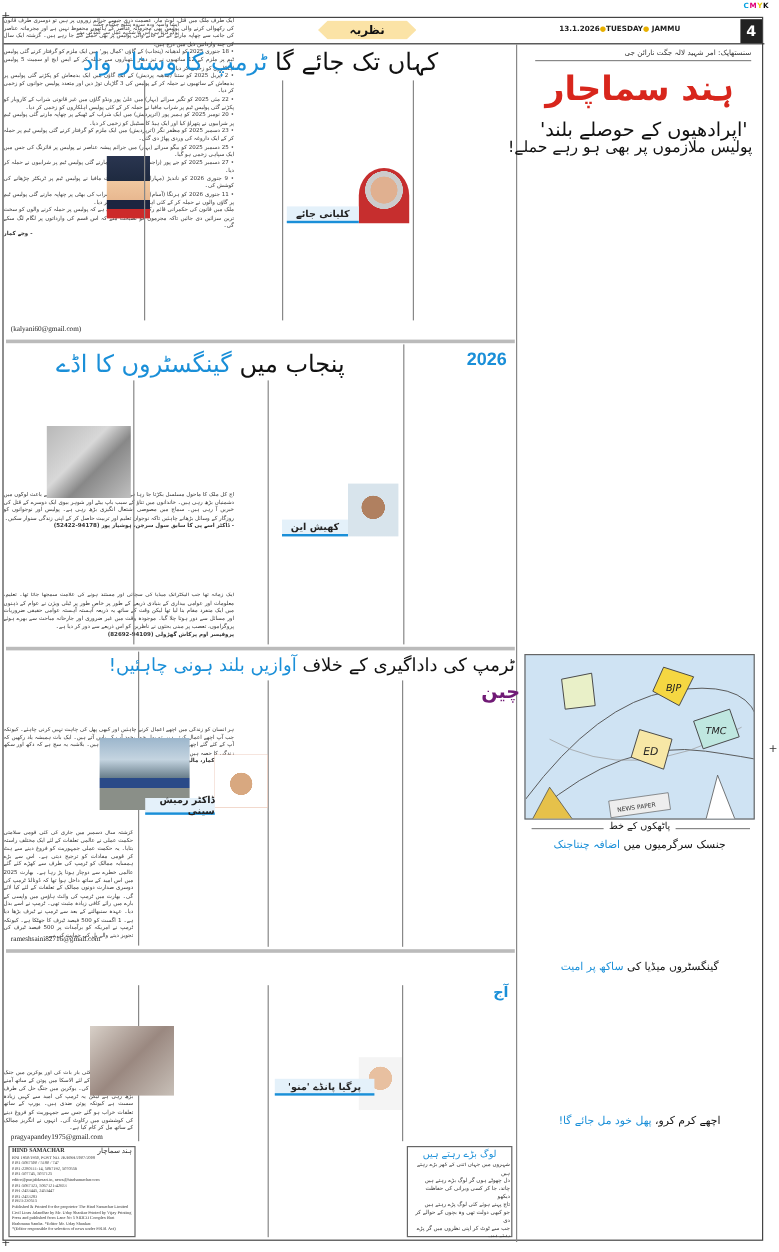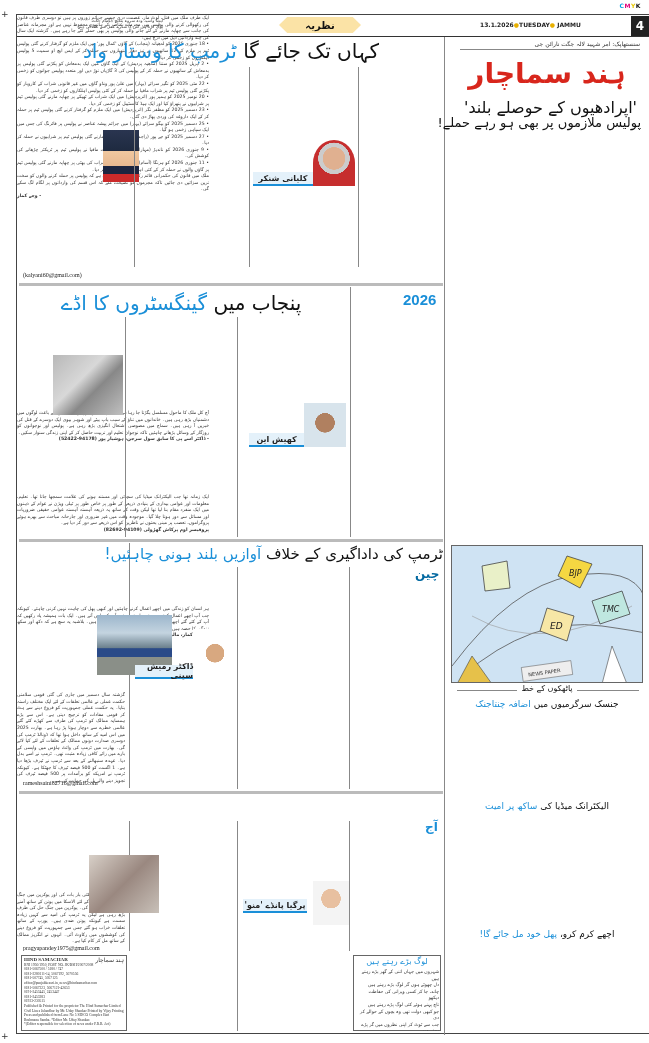--- a/index.html
+++ b/index.html
@@ -1,18 +1,18 @@
 <!DOCTYPE html>
 <html><head>
 <meta charset="utf-8">
 <style>
 *{box-sizing:border-box;margin:0;padding:0}
 html,body{width:649px;height:1043px;background:#fff;overflow:hidden}
 body{font-family:"DejaVu Sans",sans-serif;color:#222;position:relative}
-.page{position:absolute;left:16px;top:14px;width:634px;height:1020px;border:1px solid #444;background:#fff}
+.page{position:absolute;left:2px;top:14px;width:634px;height:1020px;border:1px solid #444;background:#fff}
 .cmyk{position:absolute;right:8px;top:2px;font-size:6px;font-weight:bold;letter-spacing:.5px}
 .cmyk .c{color:#00a0e0}.cmyk .m{color:#e0007a}.cmyk .y{color:#e8c800}.cmyk .k{color:#111}
 .reg{position:absolute;font-size:9px;color:#333}
 .urdu{direction:rtl;text-align:justify;font-family:"DejaVu Sans",sans-serif;font-size:4.6px;line-height:6.6px;color:#333;overflow:hidden}
 .masthead-bar{position:absolute;left:0;top:0;width:634px;height:22px;border-bottom:1px solid #333}
 .mb-left{position:absolute;left:6px;top:3px;width:140px;direction:rtl;text-align:right;font-size:4.2px;line-height:6px;color:#333}
 .section-tag{position:absolute;left:262px;top:2px;width:82px;height:16px;background:#fbe3a6;clip-path:polygon(10% 0,90% 0,100% 50%,90% 100%,10% 100%,0 50%);display:flex;align-items:center;justify-content:center;font-size:10px;font-weight:bold;color:#111}
 .dateline{position:absolute;left:463px;top:6px;font-size:6px;font-weight:bold;color:#222}
 .dateline .dot{color:#e8b000}
 .page-no{position:absolute;right:2px;top:1px;width:18px;height:20px;background:#222;color:#fff;font-weight:bold;font-size:12px;display:flex;align-items:center;justify-content:center}
@@ -94,21 +94,21 @@
   <div class="hline" style="left:440px;top:675px;width:60px"></div>
   <div class="hline" style="left:560px;top:675px;width:62px"></div>
   <div class="headline h-black" style="left:500px;top:669px;width:60px;text-align:center;font-size:8px">پاٹھکوں کے خط</div>
 
   <div class="headline" style="left:440px;top:684px;width:180px;text-align:center;font-size:9px"><span class="h-black">جنسک سرگرمیوں میں</span> <span class="h-blue">اضافہ چنتاجنک</span></div>
   <div class="urdu" style="left:435px;top:698px;width:192px;height:84px">
     <p>آج کل ملک کا ماحول مسلسل بگڑتا جا رہا ہے۔ اقتدار کی لالچ اور دولت کے لالچ کے باعث لوگوں میں دشمنیاں بڑھ رہی ہیں۔ خاندانوں میں تناؤ کے سبب باپ بیٹے اور شوہر بیوی ایک دوسرے کے قتل کی خبریں آ رہی ہیں۔ سماج میں مصوصی اشتعال انگیزی بڑھ رہی ہے۔ پولیس اور نوجوانوں کو روزگار کے وسائل بڑھانے چاہئیں تاکہ نوجوان تعلیم اور تربیت حاصل کر کے اپنی زندگی سنوار سکیں۔</p>
     <p style="font-weight:bold">- ڈاکٹر اسے پی کا سابق سول سرجن، ہوشیار پور (94178-52422)</p>
   </div>
 
-  <div class="headline" style="left:440px;top:786px;width:180px;text-align:center;font-size:9px"><span class="h-black">الیکٹرانک میڈیا کی</span> <span class="h-blue">ساکھ پر امیت</span></div>
+  <div class="headline" style="left:440px;top:786px;width:180px;text-align:center;font-size:9px"><span class="h-black">گینگسٹروں میڈیا کی</span> <span class="h-blue">ساکھ پر امیت</span></div>
   <div class="urdu" style="left:435px;top:800px;width:192px;height:112px">
     <p>ایک زمانہ تھا جب الیکٹرانک میڈیا کی سچائی اور مستند ہونے کی علامت سمجھا جاتا تھا۔ تعلیم، معلومات اور عوامی بیداری کے بنیادی ذریعے کے طور پر خاص طور پر ٹیلی ویژن نے عوام کے ذہنوں میں ایک منفرد مقام بنا لیا تھا لیکن وقت کے ساتھ یہ ذریعہ آہستہ آہستہ عوامی حقیقی ضروریات اور مسائل سے دور ہوتا چلا گیا۔ موجودہ وقت میں غیر ضروری اور جارحانہ مباحث سے بھرے ہوئے پروگراموں، تعصب پر مبنی بحثوں نے ناظرین کو اس ذریعے سے دور کر دیا ہے۔</p>
     <p style="font-weight:bold">پروفیسر اوم پرکاش گھڑولی (94109-82692)</p>
   </div>
 
   <div class="headline" style="left:440px;top:914px;width:180px;text-align:center;font-size:9px"><span class="h-black">اچھے کرم کرو،</span> <span class="h-blue">پھل خود مل جائے گا!</span></div>
   <div class="urdu" style="left:435px;top:928px;width:192px;height:86px">
     <p>ہر انسان کو زندگی میں اچھے اعمال کرنے چاہئیں اور کبھی پھل کی چاہت نہیں کرنی چاہئے۔ کیونکہ جب آپ اچھے اعمال کرتے ہیں تو پھل خود بخود آپ کے پاس آتے ہیں۔ ایک بات ہمیشہ یاد رکھیں کہ آپ کے کئے گئے اچھے اعمال آپ کو زندگی میں عظیم بناتے ہیں۔ بلاشبہ یہ سچ ہے کہ دکھ اور سکھ زندگی کا حصہ ہیں لیکن ہم خود بھی ان کے ذمہ دار ہیں۔</p>
     <p style="font-weight:bold">- امیت کمار، مالیاب (76967-54669)</p>
   </div>
@@ -117,21 +117,21 @@
     <span class="h-black">کہاں تک جائے گا</span>
     <span class="h-blue">ٹرمپ کا وستار واد</span>
   </div>
   <div class="urdu" style="left:4px;top:52px;width:108px;height:200px">گزشتہ سال دسمبر میں جاری کی گئی قومی سلامتی حکمت عملی نے عالمی تعلقات کے لئے ایک مختلف راستہ بتایا۔ یہ حکمت عملی جمہوریت کو فروغ دینے سے ہٹ کر قومی مفادات کو ترجیح دیتی ہے۔ اس سے بڑے ہمسایہ ممالک کو ٹرمپ کی طرف سے کھڑے کئے گئے عالمی خطرے سے دوچار ہونا پڑ رہا ہے۔ بھارت 2025 میں اس امید کے ساتھ داخل ہوا تھا کہ ڈونالڈ ٹرمپ کی دوسری صدارت دونوں ممالک کے تعلقات کے لئے کیا لائے گی۔ بھارت میں ٹرمپ کی وائٹ ہاؤس میں واپسی کے بارے میں رائے کافی زیادہ مثبت تھی۔ ٹرمپ نے اسے بدل دیا۔ عہدہ سنبھالنے کے بعد سے ٹرمپ نے ٹیرف بڑھا دیا ہے۔ 1 اگست کو 500 فیصد ٹیرف کا جھٹکا ہے۔ کیونکہ ٹرمپ نے امریکہ کو برآمدات پر 500 فیصد ٹیرف کی تجویز دینے والے بل کی حمایت کی ہے۔</div>
   <div class="photo" style="left:86px;top:115px;width:36px;height:52px;background:linear-gradient(180deg,#2a3550 0%,#1e2a40 40%,#f0c8a0 40%,#e8b890 70%,#1c2540 70%,#1c2540 85%,#cc2a2a 85%)"></div>
   <div class="vline" style="left:117px;top:52px;height:200px"></div>
   <div class="urdu" style="left:121px;top:52px;width:108px;height:200px">ولادیمیر پوتن سے کئی بار بات کی اور یوکرین میں جنگ روکنے کی کوشش کے لئے الاسکا میں پوتن کے ساتھ آمنے سامنے ملاقات بھی کی۔ یوکرین میں جنگ حل کی طرف بڑھ رہی ہے لیکن یہ ٹرمپ کی امید سے کہیں زیادہ سست ہے کیونکہ پوتن ضدی ہیں۔ یورپ کے ساتھ تعلقات خراب ہو گئے جس سے جمہوریت کو فروغ دینے کی کوششوں میں رکاوٹ آئی۔ انہوں نے انگریز ممالک کے ساتھ مل کر کام کیا ہے۔</div>
   <div class="vline" style="left:232px;top:52px;height:200px"></div>
 
   <div class="photo" style="left:296px;top:125px;width:42px;height:46px;border-radius:50% 50% 0 0;background:radial-gradient(circle at 50% 40%,#e0b090 0 32%,#ccc 33% 45%,#c62e2e 46%)"></div>
-  <div class="byline-box" style="left:236px;top:157px;width:60px;height:14px">کلیانی شنکر</div>
+  <div class="byline-box" style="left:236px;top:157px;width:60px;height:14px">کلیانی جائے</div>
   <div class="vline" style="left:341px;top:52px;height:200px"></div>
 
   <div class="email" style="left:6px;top:257px">(kalyani60@gmail.com)</div>
 
   <div class="hthick" style="left:2px;top:268px;width:424px"></div>
 
   <div class="headline" style="left:4px;top:276px;width:320px;text-align:center;font-size:20px">
     <span class="h-black">پنجاب میں</span>
     <span class="h-blue">گینگسٹروں کا اڈے</span>
   </div>
@@ -150,39 +150,39 @@
 
   <div class="vline" style="left:112px;top:528px;height:245px"></div>
 
   <div class="photo" style="left:80px;top:600px;width:75px;height:60px;background:linear-gradient(180deg,#9cb6cc 0%,#c4d4e0 30%,#6a7f8c 55%,#2a4a88 56% 70%,#8a8f88 70%)"></div>
   <div class="email" style="left:6px;top:765px">rameshsaini82716@gmail.com</div>
 
   <div class="headline" style="left:116px;top:530px;width:310px;text-align:center;font-size:15px">
     <span class="h-black">ٹرمپ کی داداگیری کے خلاف</span>
     <span class="h-blue">آوازیں بلند ہونی چاہئیں!</span>
   </div>
-  <div style="position:absolute;left:398px;top:552px;font-size:12px;font-weight:bold;color:#0369a1;direction:rtl">چین</div>
+  <div style="position:absolute;left:398px;top:552px;font-size:16px;font-weight:bold;color:#701a75;direction:rtl">چین</div>
 
   <div class="vline" style="left:332px;top:552px;height:222px"></div>
 
   <div class="vline" style="left:220px;top:552px;height:222px"></div>
 
   <div class="photo" style="left:176px;top:614px;width:44px;height:44px;background:radial-gradient(circle at 50% 55%,#d8a880 0 28%,#fff 29%),linear-gradient(#c86030,#c86030)"></div>
   <div class="byline-box" style="left:118px;top:650px;width:58px;height:14px">ڈاکٹر رمیش سینی</div>
 
   <div class="hthick" style="left:2px;top:776px;width:424px"></div>
 
   <div style="position:absolute;left:408px;top:805px;font-size:12px;font-weight:bold;color:#1a8fd8">آج</div>
 
   <div class="vline" style="left:332px;top:806px;height:130px"></div>
 
   <div class="vline" style="left:220px;top:806px;height:210px"></div>
 
   <div class="photo" style="left:296px;top:866px;width:36px;height:44px;background:radial-gradient(circle at 50% 40%,#e8c0a0 0 30%,#f4f4f4 31%)"></div>
-  <div class="byline-box" style="left:226px;top:884px;width:64px;height:14px">پرگیا پانڈے 'منو'</div>
+  <div class="byline-box" style="left:226px;top:884px;width:83px;height:14px">پرگیا پانڈے 'منو'</div>
   <div class="vline" style="left:112px;top:806px;height:130px"></div>
 
   <div class="photo" style="left:72px;top:840px;width:70px;height:58px;background:linear-gradient(135deg,#d8d0c8,#9a8880 50%,#c8c0b8)"></div>
   <div class="email" style="left:6px;top:930px">pragyapandey1975@gmail.com</div>
 
   <div class="box" style="left:336px;top:940px;width:88px;height:76px">
     <div class="headline h-blue" style="left:0;top:1px;width:86px;text-align:center;font-size:8px">لوگ بڑے رہتے ہیں</div>
     <div class="urdu" style="position:absolute;left:3px;top:13px;width:82px;height:62px;text-align:right">
       <div>شہروں میں جہاں اتنی کے گھر بڑے رہتے ہیں</div>
       <div>دل چھوٹے ہوں گر لوگ بڑے رہتے ہیں</div>

